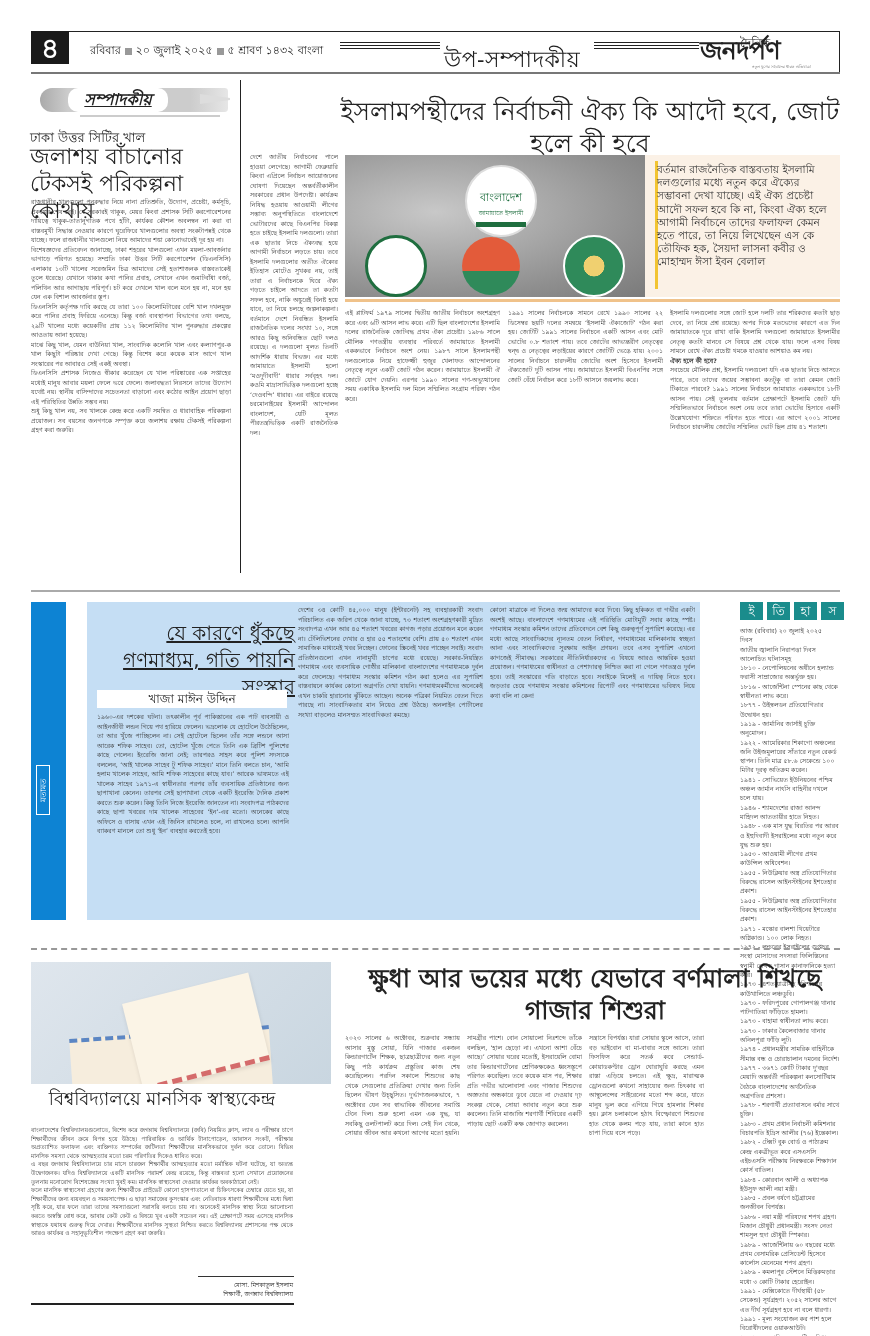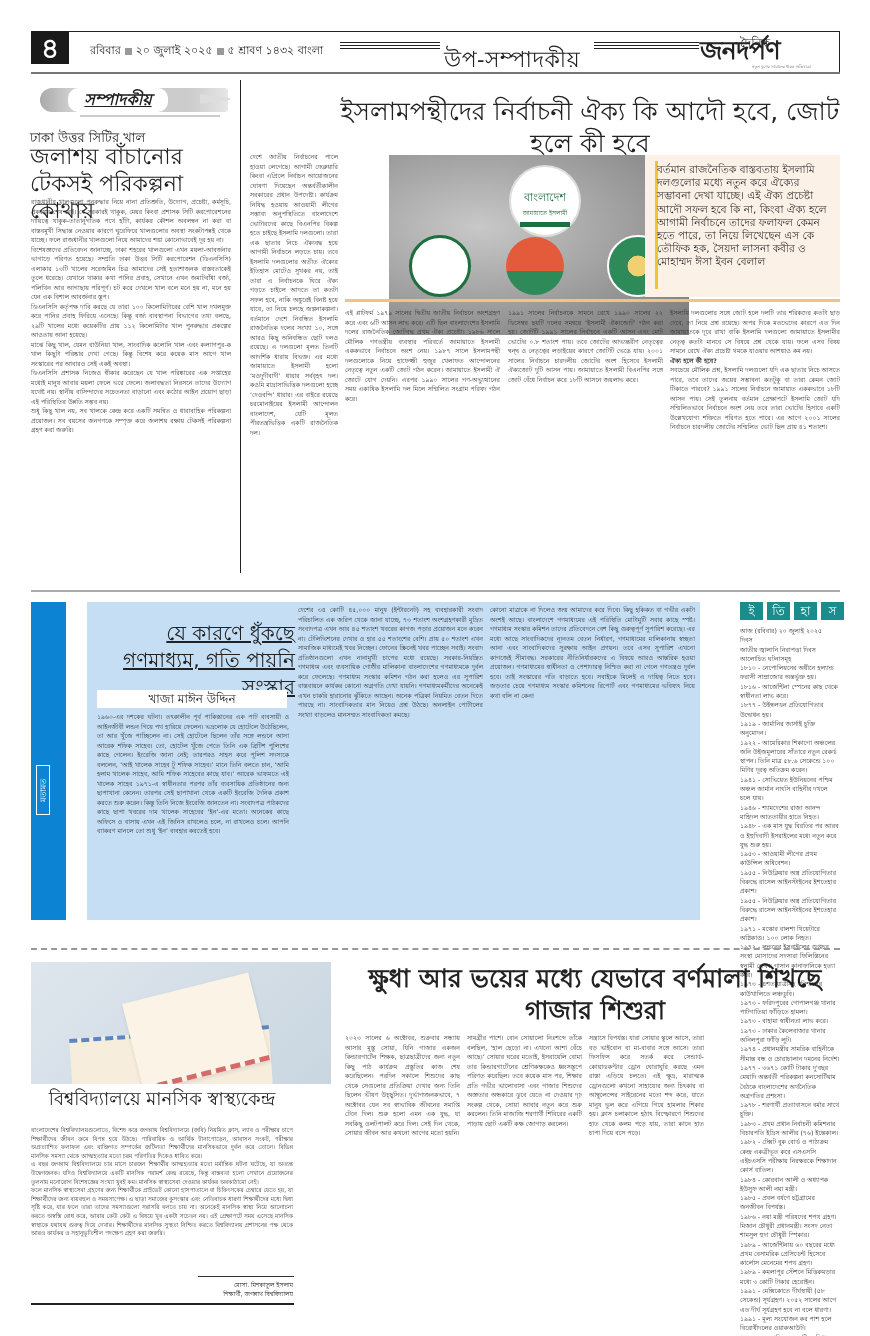--- a/index.html
+++ b/index.html
@@ -30,21 +30,21 @@
   #editorial-banner .label { position:absolute; left:28px; top:2px; width:100px; height:24px; background:#fff; border-radius:10px; font-size:16px; font-weight:bold; text-align:center; line-height:24px; font-style: italic; text-decoration: underline; }
   #editorial-banner .under { position:absolute; left:40px; top:29px; width:140px; height:2px; background:#ccc; }
   #ed-kicker { left: 30px; top: 128px; width: 215px; text-align:left; font-size: 13px; }
   #ed-head { left: 30px; top: 143px; width: 215px; text-align:left; font-size: 22px; line-height: 27px; }
   .body-text { font-size: 6.2px; line-height: 9.5px; color: #333; text-align: justify; overflow: hidden; }
   #ed-body { left: 31px; top: 197px; width: 200px; height: 375px; }
   #vline1 { left: 240px; top: 80px; width: 1px; height: 493px; background: #222; }
 
   
   #isl-head { left: 340px; top: 96px; width: 500px; text-align:center; font-size: 25px; line-height: 32px; }
-  #isl-photo { left: 345px; top: 155px; width: 300px; height: 180px; background: radial-gradient(ellipse at 30% 40%, #c8c8c8, #8f8f8f 70%, #7a7a7a); overflow: hidden; margin-left: 44px; }
+  #isl-photo { left: 345px; top: 155px; width: 300px; height: 142px; background: radial-gradient(ellipse at 30% 40%, #c8c8c8, #8f8f8f 70%, #7a7a7a); overflow: hidden; }
   #isl-photo .logo { position:absolute; border-radius:50%; }
   #logo1 { left: 120px; top: 10px; width: 72px; height: 72px; background: #fff; border: 2px solid #ddd; font-size: 11px; color:#1f6e3f; text-align:center; padding-top: 22px; }
   #logo1 .sub { font-size: 6px; color:#1f6e3f; display:block; }
   #logo1 .bar { display:block; margin: 3px auto 0; width: 50px; height: 5px; background:#1f6e3f; }
   #logo2 { left: 20px; top: 80px; width: 62px; height: 62px; background: #fff; border: 3px solid #1f6e3f; }
   #logo3 { left: 117px; top: 82px; width: 58px; height: 58px; background: linear-gradient(180deg,#e35b3a 0 58%,#2f8a5a 58% 100%); }
   #logo4 { left: 218px; top: 80px; width: 62px; height: 62px; background: radial-gradient(circle,#f0d070 0 25%,#2f8a5a 26% 100%); border: 2px solid #fff; }
   #isl-panel { left: 645px; top: 155px; width: 195px; height: 142px; background: #fbf1e6; }
   #isl-panel .bar { position:absolute; left:10px; top:6px; width:3px; height:128px; background:#f2c432; }
   #isl-blurb { left: 657px; top: 163px; width: 178px; font-size: 10.5px; line-height: 13.2px; color: #333; }

